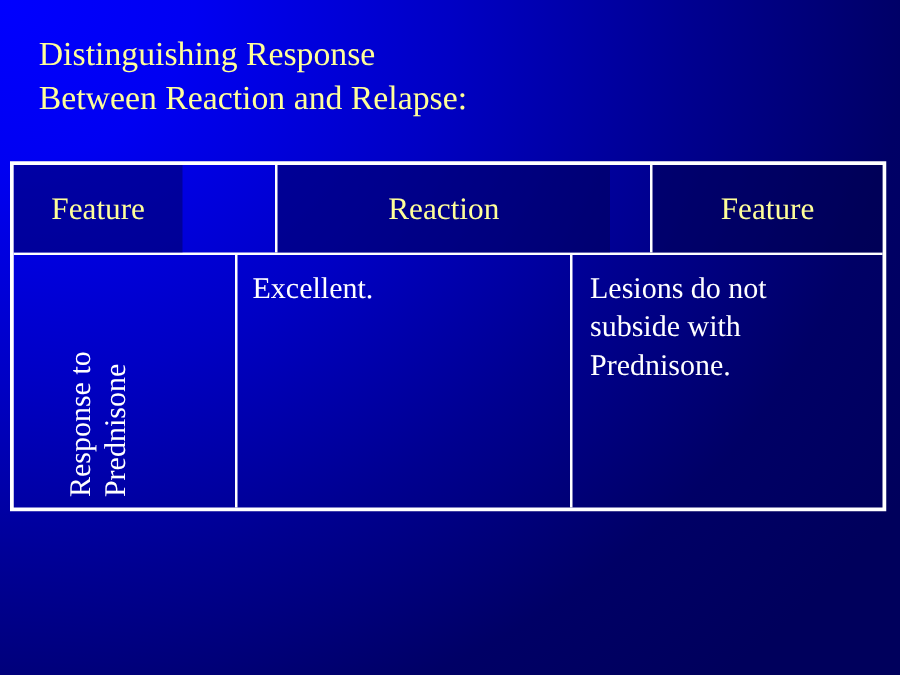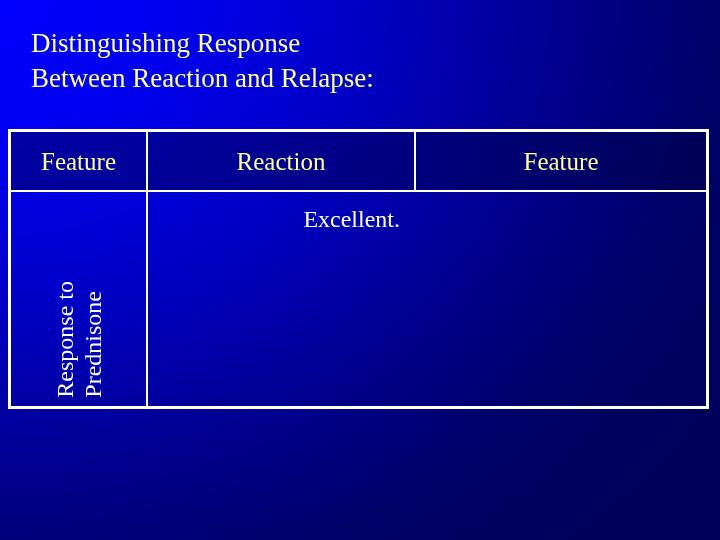--- a/index.html
+++ b/index.html
@@ -54,57 +54,57 @@
   }
 
   .table-row {
     display: flex;
     flex-direction: row;
     width: 100%;
     box-sizing: border-box;
   }
 
   #header-row {
-    height: 60px;
+    height: 72px;
     border-bottom: 2px solid #ffffff;
     box-sizing: border-box;
+    gap: 32px;
   }
   #body-row {
     flex: 1 1 auto;
     box-sizing: border-box;
   }
 
   .cell {
     box-sizing: border-box;
     position: relative;
     overflow: hidden;
   }
 
   .col-feature   { width: 135px; }
-  .col-reaction  { width: 268px; border-left: 2px solid #ffffff; }
+  .col-reaction  { width: 268px; border-left: 2px solid #ffffff; margin-left: 42px; }
   .col-relapse   { flex: 1 1 auto;  border-left: 2px solid #ffffff; }
 
   
   #header-row .cell {
     background: rgba(0, 0, 70, 0.45);
     display: flex;
     align-items: center;
     justify-content: center;
   }
   .header-text {
     color: #ffff99;
     font-size: 25px;
     line-height: 27px;
     white-space: nowrap;
   }
 
   
   #body-row .cell {
     padding: 0;
-    text-align: right;
   }
 
   .body-text {
     color: #ffffff;
     font-size: 24px;
     line-height: 31px;
   }
 
   #reaction-cell .body-text {
     position: absolute;
@@ -174,18 +174,21 @@
         <div id="vertical-label">
           <span class="vline">Response to</span>
           <span class="vline">Prednisone</span>
         </div>
       </div>
 
       <div class="cell col-reaction" id="reaction-cell">
         <span class="body-text">Excellent.</span>
       </div>
 
+      <div class="cell col-relapse" id="relapse-cell">
+        <span class="body-text">Lesions do not subside with Prednisone.</span>
+      </div>
 
     </div>
 
   </div>
 
 </div>
 
 </body></html>

